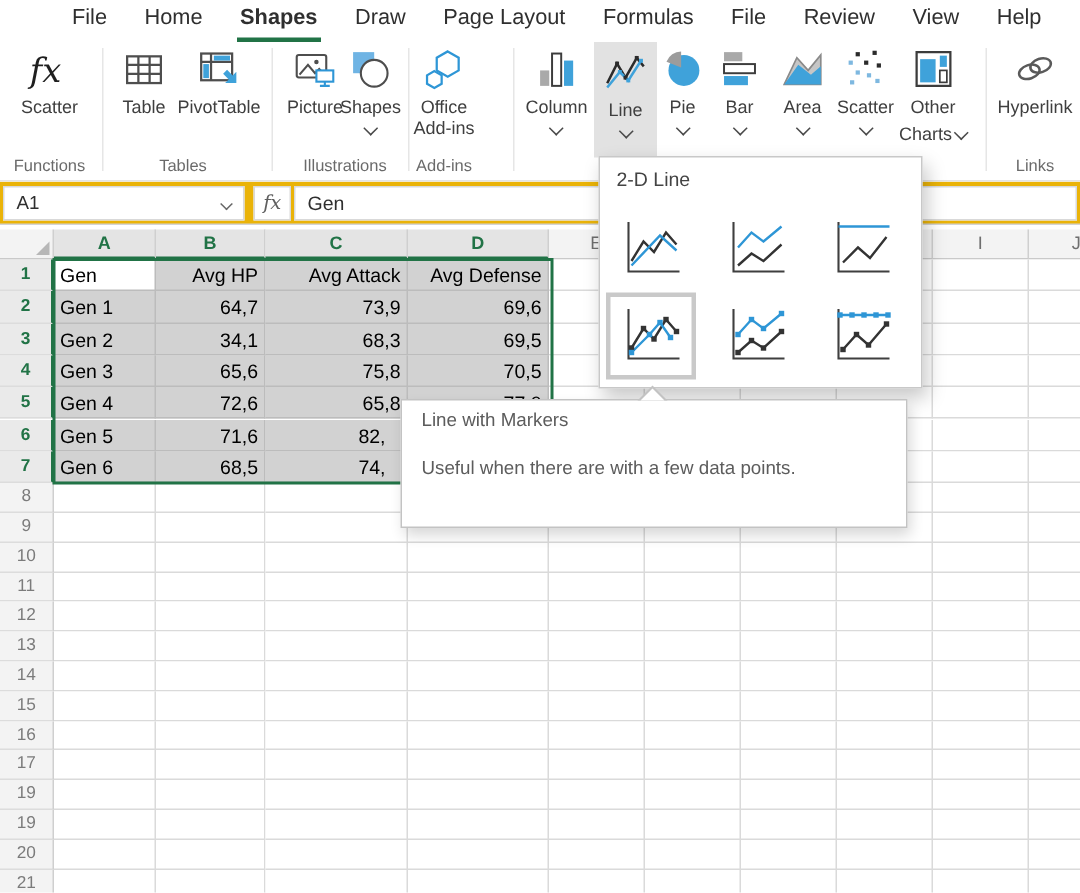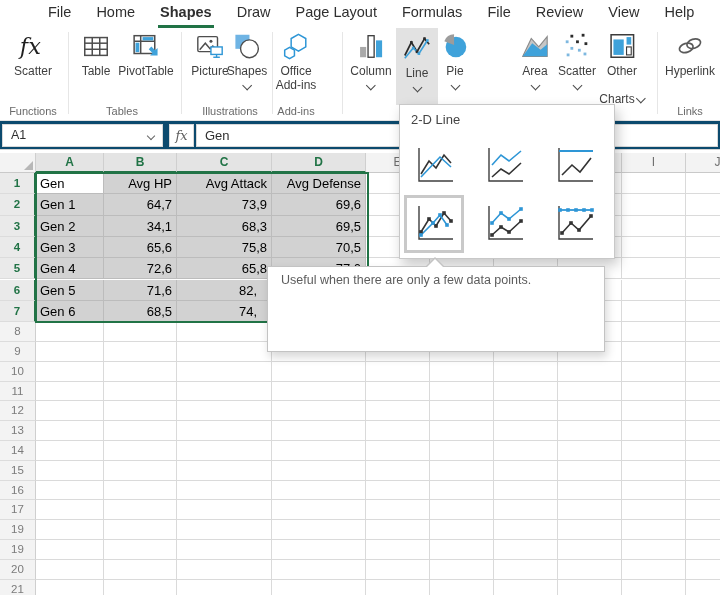--- a/index.html
+++ b/index.html
@@ -19,21 +19,21 @@
         align-items:center;min-width:38px}
   .rbtn.hl{background:#e2e2e2;top:0;height:77px;padding-top:5px;box-sizing:border-box;width:42px}
   .rlbl{font-size:12px;color:#3f3f3f;margin-top:3px;line-height:14px;white-space:nowrap;text-align:center}
   .chev{width:6px;height:6px;border-right:1.4px solid #4a4a4a;border-bottom:1.4px solid #4a4a4a;
         transform:rotate(45deg);margin-top:4px}
   .chev.inline{display:inline-block;margin:0 0 1px 3px}
   .grp{position:absolute;top:77px;transform:translateX(-50%);font-size:11px;color:#6a6a6a;white-space:nowrap}
   .vsep{position:absolute;top:4px;width:1px;height:82px;background:#e6e6e6}
 
   
-  #formulabar{position:absolute;top:121px;left:0;width:720px;height:29px;background:#0c4a6e;
+  #formulabar{position:absolute;top:121px;left:0;width:720px;height:29px;background:#eab308;
               border-bottom:1px solid #d4d4d4;box-sizing:border-box;z-index:2}
   .fbbox{position:absolute;top:3px;height:23px;background:#fff;border:1px solid #d9d9d9;
          box-sizing:border-box;font-size:12.5px;color:#2f2f2f;line-height:21px}
   #namebox{left:2px;width:161px;padding-left:8px}
   #nb-chev{position:absolute;right:8px;top:8px;width:5px;height:5px;border-right:1.2px solid #666;
            border-bottom:1.2px solid #666;transform:rotate(45deg)}
   #fxbox{left:169px;width:25px;text-align:center;font-style:italic;color:#5f5f5f;
          font-family:"DejaVu Serif",serif;font-size:13px}
   #formulainput{left:196px;width:522px;padding-left:8px;font-size:13px}
 
@@ -194,20 +194,29 @@
 
   <div class="rbtn" style="left:455px">
     <svg width="30" height="30" viewBox="0 0 32 32">
       <circle cx="17" cy="17" r="11" fill="#3FA2DA"></circle>
       <path d="M15 15L15 3.5A11.5 11.5 0 0 0 4.6 10.8Z" fill="#9c9c9c"></path>
     </svg>
     <div class="rlbl">Pie</div>
     <div class="chev"></div>
   </div>
 
+  <div class="rbtn" style="left:493px">
+    <svg width="30" height="30" viewBox="0 0 32 32">
+      <rect x="5" y="4" width="13" height="6.5" fill="#a9a9a9"></rect>
+      <rect x="5" y="12.5" width="22" height="6.5" fill="#fff" stroke="#3c3c3c" stroke-width="1.4"></rect>
+      <rect x="5" y="21" width="17" height="6.5" fill="#3FA2DA"></rect>
+    </svg>
+    <div class="rlbl">Bar</div>
+    <div class="chev"></div>
+  </div>
 
   <div class="rbtn" style="left:535px">
     <svg width="30" height="30" viewBox="0 0 32 32">
       <path d="M3 27L12 8L20 17L29 6L29 27Z" fill="#c6c6c6" stroke="#8a8a8a" stroke-width="1.2"></path>
       <path d="M3 27L13 13L22 20L29 14L29 27Z" fill="#3FA2DA"></path>
     </svg>
     <div class="rlbl">Area</div>
     <div class="chev"></div>
   </div>
 
@@ -232,21 +241,21 @@
   </div>
 
   <div class="rbtn" style="left:622px">
     <svg width="30" height="30" viewBox="0 0 32 32">
       <rect x="4" y="4" width="24" height="24" fill="#fff" stroke="#3c3c3c" stroke-width="1.6"></rect>
       <rect x="6.5" y="9" width="11" height="16.5" fill="#3FA2DA"></rect>
       <rect x="20.5" y="6.5" width="5" height="8" fill="#3FA2DA"></rect>
       <rect x="20.5" y="17" width="5" height="8.5" fill="#fff" stroke="#3c3c3c" stroke-width="1.2"></rect>
     </svg>
     <div class="rlbl">Other</div>
-    <div class="rlbl" style="margin-top:14px"><span>Charts</span><span class="chev inline"></span></div>
+    <div class="rlbl" style="margin-top:4px"><span>Charts</span><span class="chev inline"></span></div>
   </div>
 
   <div class="rbtn" style="left:690px">
     <svg width="30" height="30" viewBox="0 0 32 32" fill="none" stroke="#5a5a5a" stroke-width="1.8">
       <ellipse cx="12" cy="18" rx="7.5" ry="4.8" transform="rotate(-18 12 18)"></ellipse>
       <ellipse cx="20" cy="13.5" rx="7.5" ry="4.8" transform="rotate(-18 20 13.5)"></ellipse>
     </svg>
     <div class="rlbl">Hyperlink</div>
   </div>
 
@@ -608,14 +617,15 @@
           <rect x="26.2" y="26.2" width="3.6" height="3.6"></rect>
           <rect x="38.2" y="12.2" width="3.6" height="3.6"></rect>
         </g>
     </svg>
   </div>
 </div>
 
 <div id="tooltip">
   <div class="notch-outer"></div>
   <div class="notch-inner"></div>
-  <div class="tline">Useful when there are only a few data points.</div>
+  <div class="tline">Line with Markers</div>
+  <div class="tline">Useful when there are with a few data points.</div>
 </div>
 
 </body></html>

